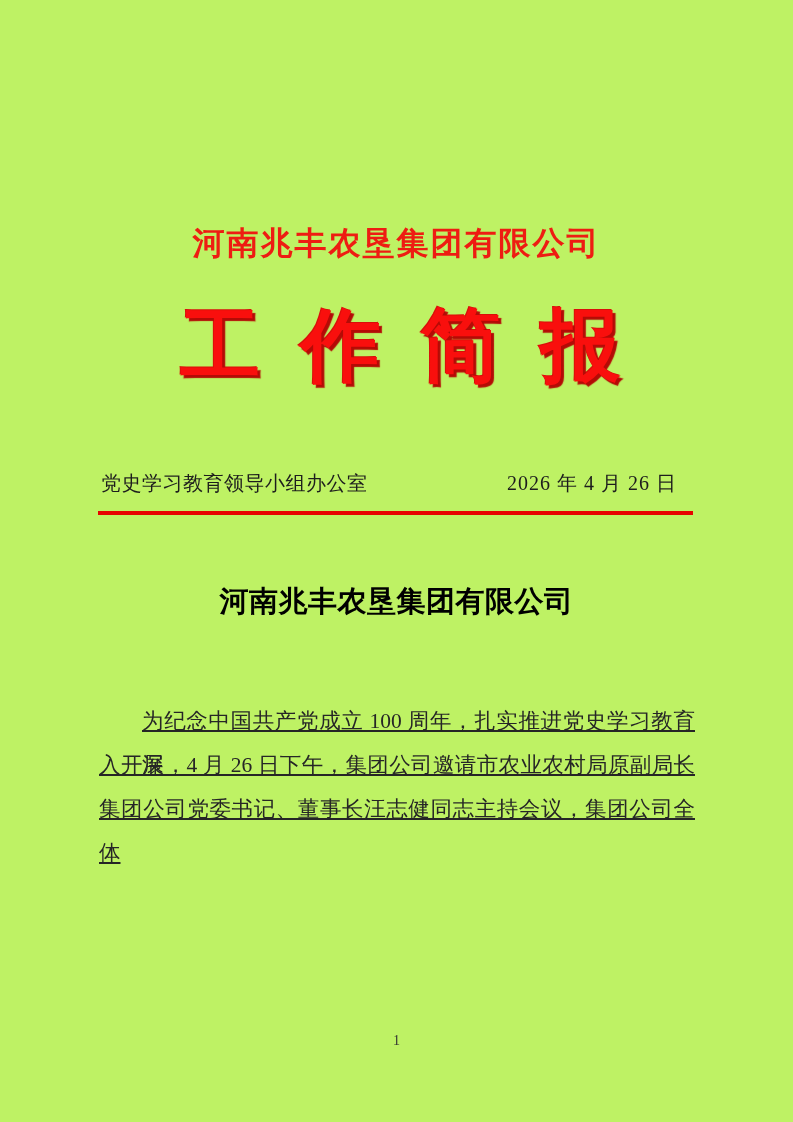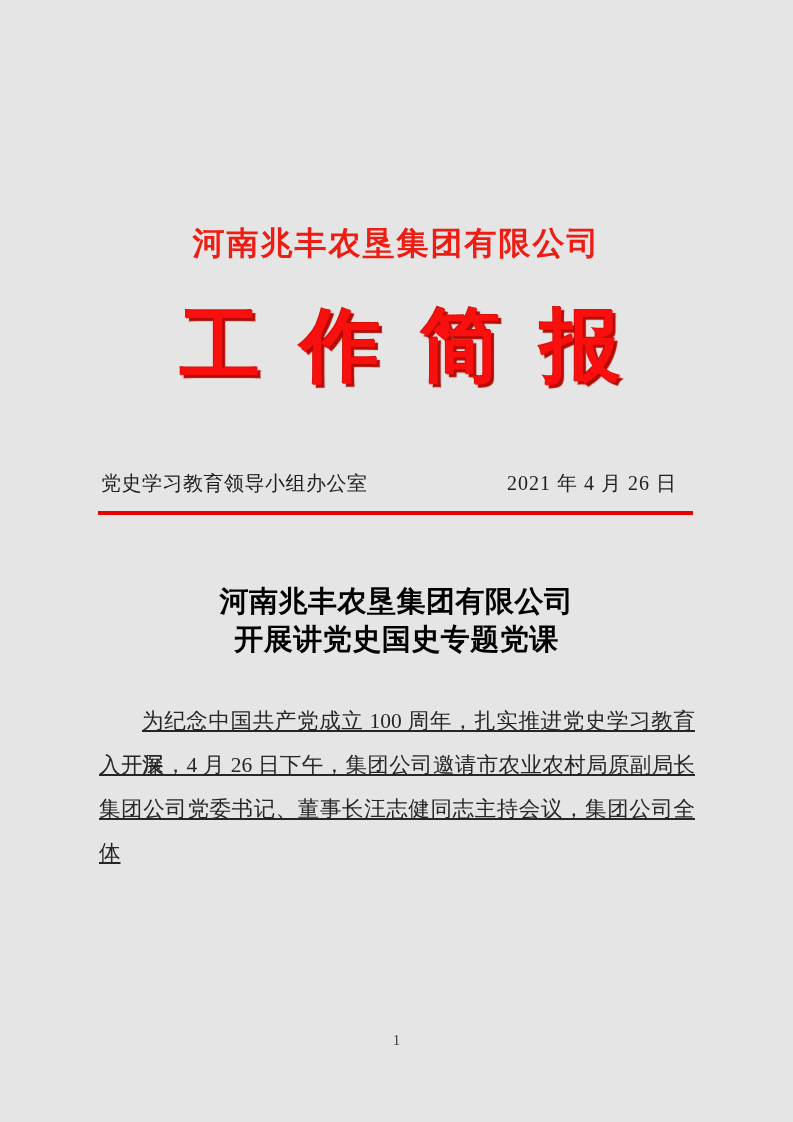--- a/index.html
+++ b/index.html
@@ -2,21 +2,21 @@
 <html><head>
 <meta charset="utf-8">
 <style>
   * { margin: 0; padding: 0; box-sizing: border-box; }
   html, body { background: #ffffff; }
   .page {
     position: relative;
     width: 793px;
     height: 1122px;
     margin: 0 auto;
-    background: #e5e5e5;
+    background: #bef264;
     overflow: hidden;
     font-family: "Liberation Serif", "DejaVu Serif", serif;
   }
 
   
   .company-name {
     position: absolute;
     top: 222px;
     left: 0;
     width: 100%;
@@ -120,28 +120,27 @@
 <body>
 
 <div class="page">
 
   <div class="company-name">河南兆丰农垦集团有限公司</div>
 
   <div class="masthead-title">工作简报</div>
 
   <div class="info-row">
     <span class="issuer">党史学习教育领导小组办公室</span>
-    <span class="date">2021 年 4 月 26 日</span>
+    <span class="date">2026 年 4 月 26 日</span>
   </div>
 
   <div class="red-rule"></div>
 
   <div class="article-title">
     <div>河南兆丰农垦集团有限公司</div>
-    <div>开展讲党史国史专题党课</div>
   </div>
 
   <div class="article-body">
     <div class="body-line just indent">为纪念中国共产党成立 100 周年，扎实推进党史学习教育深</div>
     <div class="body-line just">入开展，4 月 26 日下午，集团公司邀请市农业农村局原副局长</div>
     <div class="body-line just">集团公司党委书记、董事长汪志健同志主持会议，集团公司全体</div>
   </div>
 
   <div class="page-number">1</div>
 

